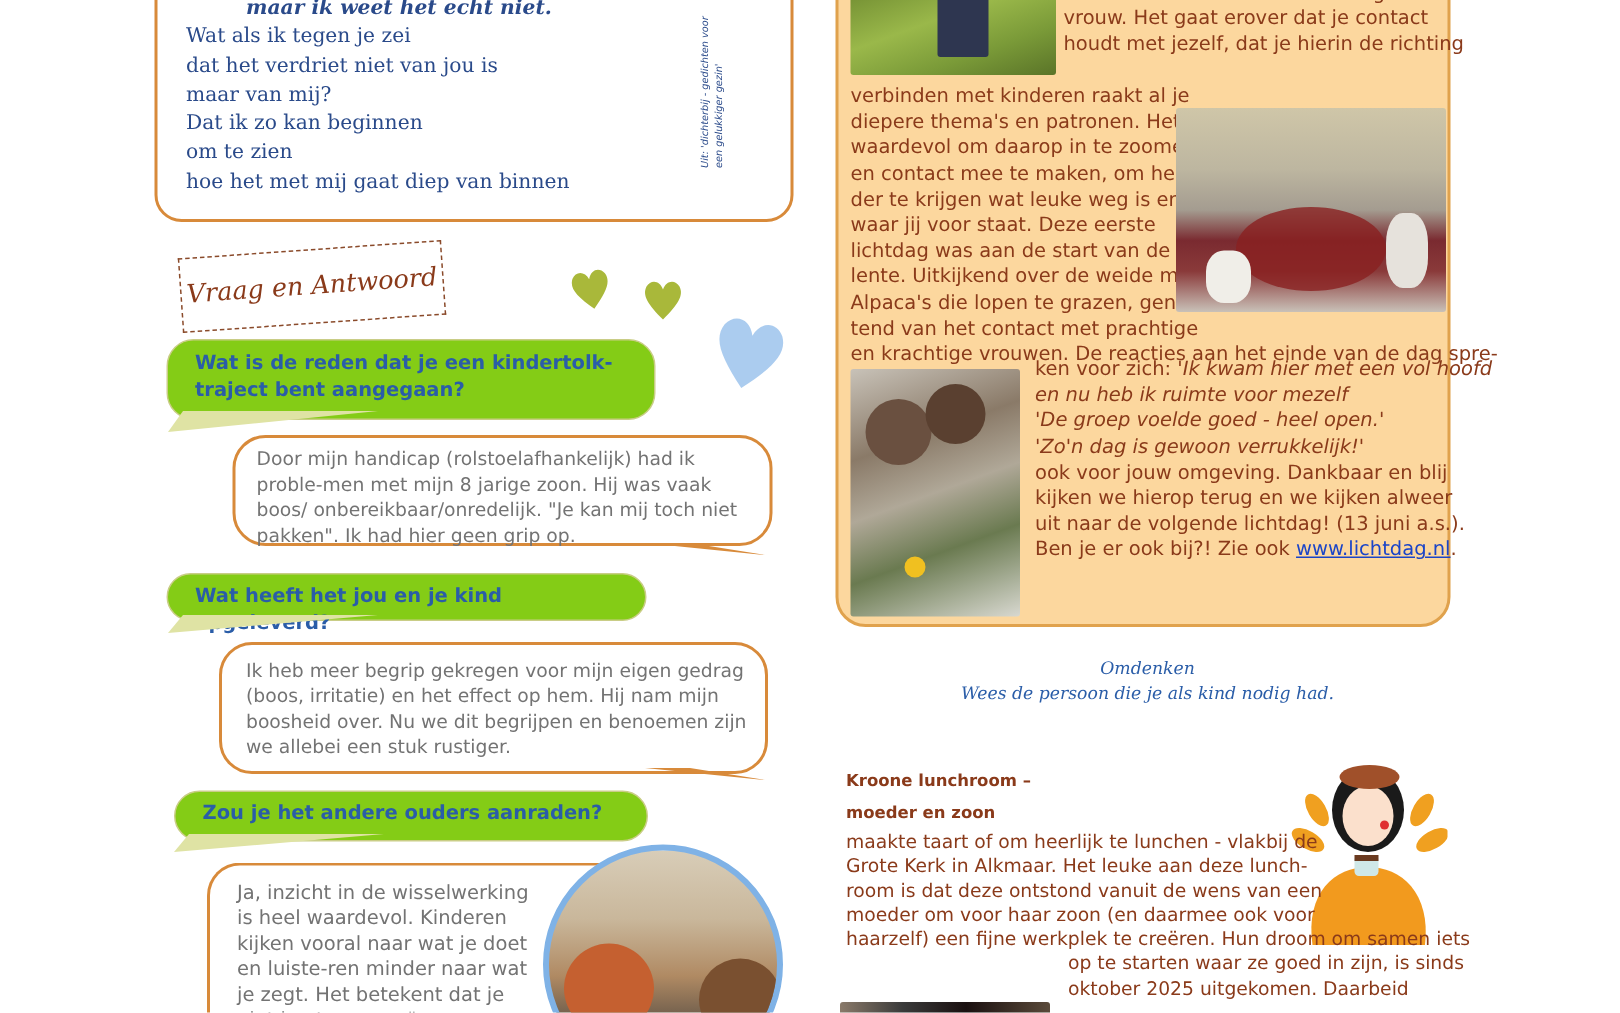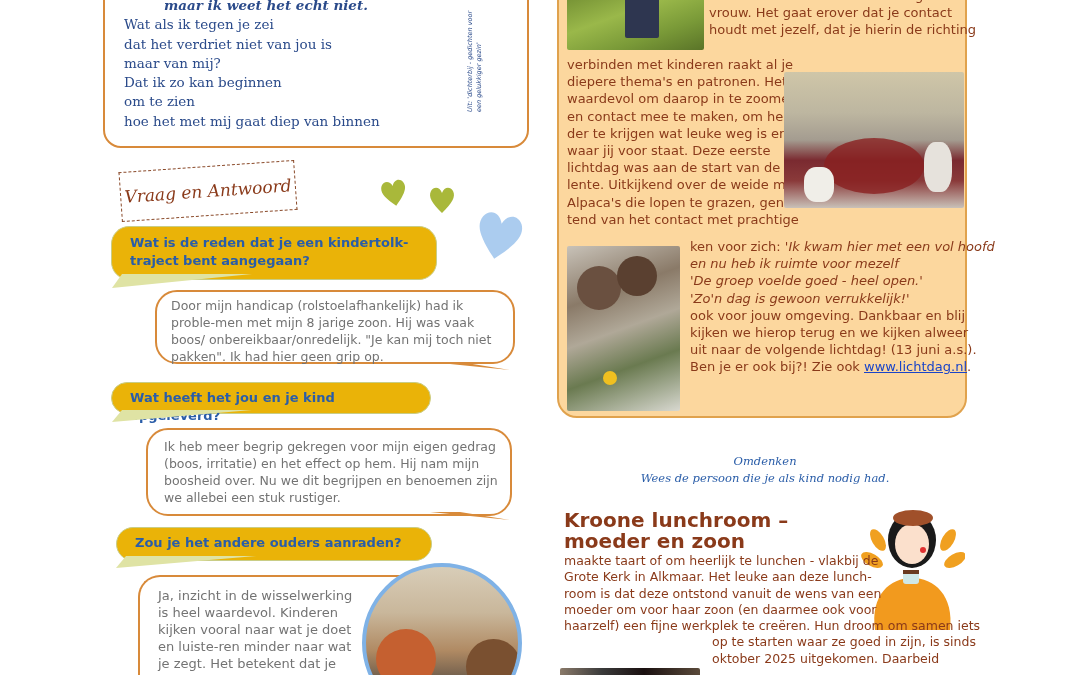--- a/index.html
+++ b/index.html
@@ -10,32 +10,32 @@
   .poem-box { left:103px; top:-20px; width:426px; height:168px; border:2px solid #d88a3a; border-radius:18px; box-sizing:border-box; background:#fff; }
   .poem-lines { left:124px; top:-4px; font-family:"DejaVu Serif", serif; color:#2a4a8a; font-size:13.5px; line-height:19.3px; }
   .poem-lines .it { font-style:italic; font-weight:bold; padding-left:40px; }
 
   
   .qa-header { left:120px; top:166px; width:176px; height:50px; border:1.5px dashed #8a4a2a; transform:rotate(-4deg); box-sizing:border-box; display:flex; align-items:center; justify-content:center; }
   .qa-header span { font-family:"DejaVu Serif", serif; font-style:italic; color:#8a3a1a; font-size:17px; }
 
   .heart { position:absolute; }
 
-  .q-bubble { position:absolute; background:#eab308; border:1px solid #c9cd86; border-radius:18px; color:#2a5da8; font-weight:bold; font-size:13px; line-height:18px; padding:5px 18px; box-sizing:border-box; }
+  .q-bubble { position:absolute; background:#84cc16; border:1px solid #c9cd86; border-radius:18px; color:#2a5da8; font-weight:bold; font-size:13px; line-height:18px; padding:5px 18px; box-sizing:border-box; }
   .a-bubble { position:absolute; border:2px solid #d88a3a; border-radius:22px; color:#737373; font-size:12.5px; line-height:17px; box-sizing:border-box; background:#fff; }
 
   
   .light-box { left:557px; top:-20px; width:410px; height:438px; background:#fcd79e; border:2px solid #e0a24d; border-radius:20px; box-sizing:border-box; }
   .light-text { color:#8a3a1a; font-size:13px; line-height:17.2px; }
   .photo { position:absolute; border-radius:2px; }
   .link { color:#1a44c8; text-decoration:underline; }
 
-  .quote { left:560px; top:437px; width:410px; text-align:center; color:#2a5da8; font-style:italic; font-family:"DejaVu Serif", serif; font-size:11.5px; line-height:17px;margin-top:16px; }
+  .quote { left:560px; top:437px; width:410px; text-align:center; color:#2a5da8; font-style:italic; font-family:"DejaVu Serif", serif; font-size:11.5px; line-height:17px; }
 
-  .kroone-title { left:564px; top:510px; color:#8a3a1a; font-weight:bold; font-size:20px; line-height:21px; }
+  .kroone-title { left:564px; top:510px; color:#8a3a1a; font-weight:bold; font-size:11px; line-height:21px; }
   .kroone-text { color:#8a3a1a; font-size:12.5px; line-height:16.3px; }
 </style>
 </head>
 <body>
 
 <div class="abs poem-box"></div>
 <div class="abs poem-lines">
   <div class="it">maar ik weet het echt niet.</div>
   <div>Wat als ik tegen je zei</div>
   <div>dat het verdriet niet van jou is</div>
@@ -115,20 +115,21 @@
   <div>verbinden met kinderen raakt al je</div>
   <div>diepere thema's en patronen. Het is</div>
   <div>waardevol om daarop in te zoomen</div>
   <div>en contact mee te maken, om hel-</div>
   <div>der te krijgen wat leuke weg is en</div>
   <div>waar jij voor staat. Deze eerste</div>
   <div>lichtdag was aan de start van de</div>
   <div>lente. Uitkijkend over de weide met</div>
   <div>Alpaca's die lopen te grazen, genie-</div>
   <div>tend van het contact met prachtige</div>
+  <div>en krachtige vrouwen. De reacties aan het einde van de dag spre-</div>
 </div>
 <div class="photo" style="left:784px; top:72px; width:180px; height:136px; background:linear-gradient(180deg,#cfc6a8 0%,#bdb6a0 30%,#a49c90 50%,#7a2a30 65%,#8a3a3a 80%,#c9c1b8 100%);">
   <div style="position:absolute; left:40px; top:66px; width:100px; height:56px; border-radius:50%; background:#8a2020; opacity:0.8;"></div>
   <div style="position:absolute; left:20px; top:95px; width:30px; height:35px; border-radius:40%; background:#f0eee8;"></div>
   <div style="position:absolute; left:140px; top:70px; width:28px; height:50px; border-radius:40%; background:#e6e2dc;"></div>
 </div>
 <div class="photo" style="left:567px; top:246px; width:113px; height:165px; background:linear-gradient(160deg,#c8c2b8 0%,#8a7a68 30%,#b0a898 50%,#6a7a50 70%,#d8d8d0 100%);">
   <div style="position:absolute; left:10px; top:20px; width:44px; height:44px; border-radius:50%; background:#6a5040;"></div>
   <div style="position:absolute; left:50px; top:10px; width:40px; height:40px; border-radius:50%; background:#5a4030;"></div>
   <div style="position:absolute; left:36px; top:125px; width:14px; height:14px; border-radius:50%; background:#f0c020;"></div>

